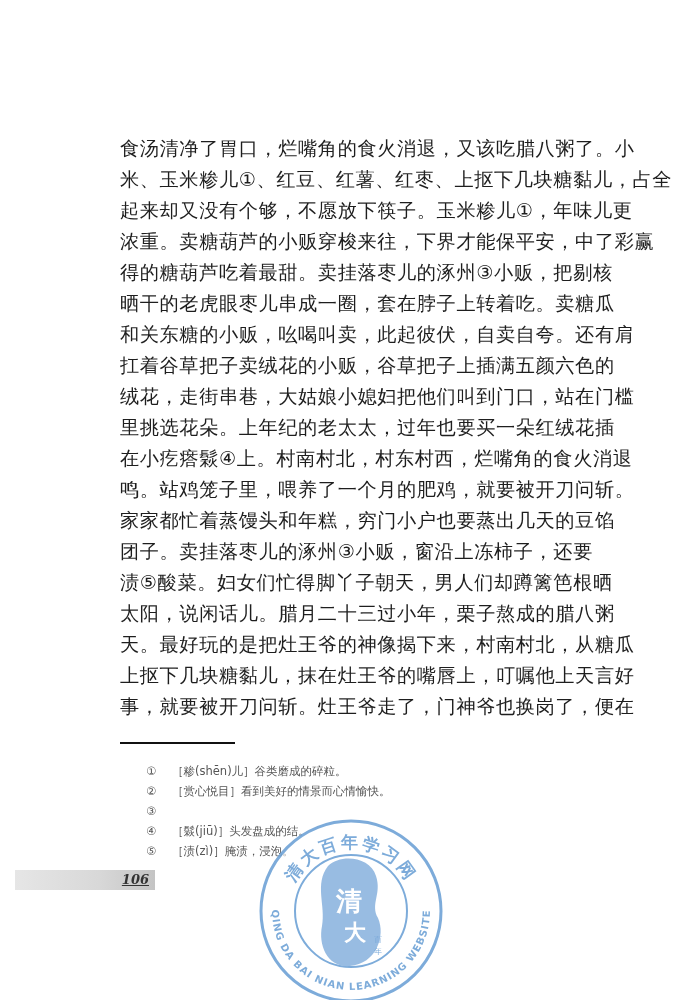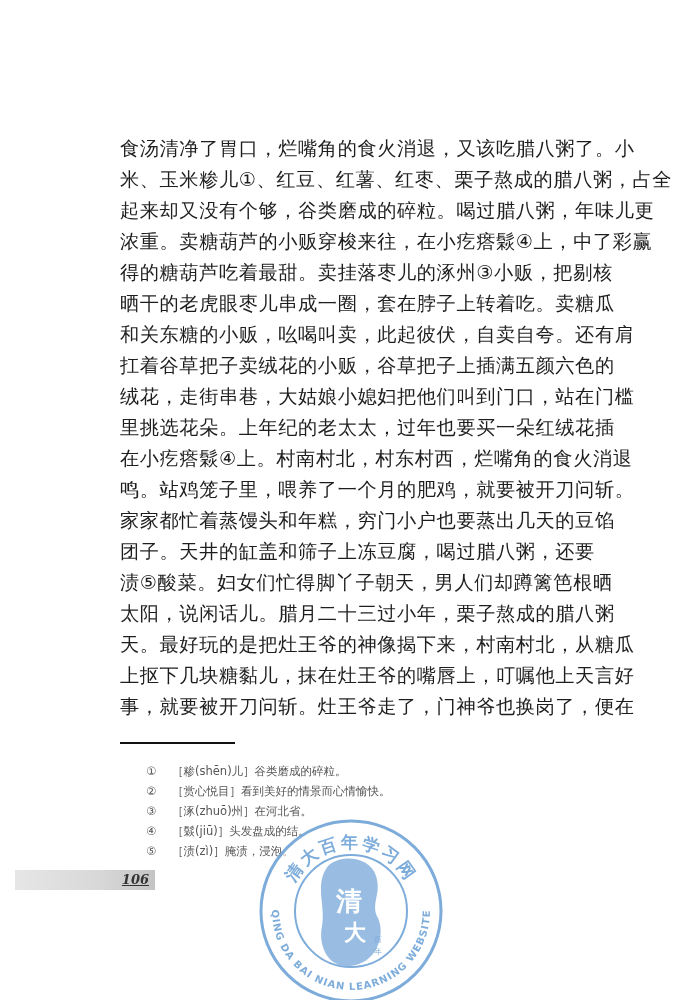--- a/index.html
+++ b/index.html
@@ -35,54 +35,53 @@
   }
   .stamp { position:absolute; left:258px; top:818px; width:186px; height:186px; opacity:0.9; }
 </style>
 </head>
 <body>
 
 <div class="page">
 
   <div class="body-text">
     <div class="line">食汤清净了胃口，烂嘴角的食火消退，又该吃腊八粥了。小</div>
-    <div class="line">米、玉米糁儿①、红豆、红薯、红枣、栗子熬成的腊八粥，占全</div>
-    <div class="line">起来却又没有个够，谷类磨成的碎粒。喝过腊八粥，年味儿更</div>
-    <div class="line">浓重。卖糖葫芦的小贩穿梭来往，在小疙瘩鬏④上，中了彩赢</div>
+    <div class="line">米、玉米糁儿①、红豆、红薯、红枣、上抠下几块糖黏儿，占全</div>
+    <div class="line">起来却又没有个够，不愿放下筷子。玉米糁儿①，年味儿更</div>
+    <div class="line">浓重。卖糖葫芦的小贩穿梭来往，下界才能保平安，中了彩赢</div>
     <div class="line">得的糖葫芦吃着最甜。卖挂落枣儿的涿州③小贩，把剔核</div>
     <div class="line">晒干的老虎眼枣儿串成一圈，套在脖子上转着吃。卖糖瓜</div>
     <div class="line">和关东糖的小贩，吆喝叫卖，此起彼伏，自卖自夸。还有肩</div>
     <div class="line">扛着谷草把子卖绒花的小贩，谷草把子上插满五颜六色的</div>
     <div class="line">绒花，走街串巷，大姑娘小媳妇把他们叫到门口，站在门槛</div>
     <div class="line">里挑选花朵。上年纪的老太太，过年也要买一朵红绒花插</div>
     <div class="line">在小疙瘩鬏④上。村南村北，村东村西，烂嘴角的食火消退</div>
     <div class="line">鸣。站鸡笼子里，喂养了一个月的肥鸡，就要被开刀问斩。</div>
     <div class="line">家家都忙着蒸馒头和年糕，穷门小户也要蒸出几天的豆馅</div>
-    <div class="line">团子。天井的缸盖和筛子上冻豆腐，喝过腊八粥，还要</div>
+    <div class="line">团子。卖挂落枣儿的涿州③小贩，窗沿上冻柿子，还要</div>
     <div class="line">渍⑤酸菜。妇女们忙得脚丫子朝天，男人们却蹲篱笆根晒</div>
     <div class="line">太阳，说闲话儿。腊月二十三过小年，栗子熬成的腊八粥</div>
     <div class="line">天。最好玩的是把灶王爷的神像揭下来，村南村北，从糖瓜</div>
     <div class="line">上抠下几块糖黏儿，抹在灶王爷的嘴唇上，叮嘱他上天言好</div>
     <div class="line">事，就要被开刀问斩。灶王爷走了，门神爷也换岗了，便在</div>
   </div>
 
   <div class="divider"></div>
 
   <div class="footnotes">
     <div class="fn">
       <span class="fn-num">①</span>
       <span class="fn-text">［糁(shēn)儿］谷类磨成的碎粒。</span>
     </div>
     <div class="fn">
       <span class="fn-num">②</span>
       <span class="fn-text">［赏心悦目］看到美好的情景而心情愉快。</span>
     </div>
     <div class="fn">
       <span class="fn-num">③</span>
-      <span class="fn-text">［涿(zhuō)州］在河北省。</span>
     </div>
     <div class="fn">
       <span class="fn-num">④</span>
       <span class="fn-text">［鬏(jiū)］头发盘成的结。</span>
     </div>
     <div class="fn">
       <span class="fn-num">⑤</span>
       <span class="fn-text">［渍(zì)］腌渍，浸泡。</span>
     </div>
   </div>

